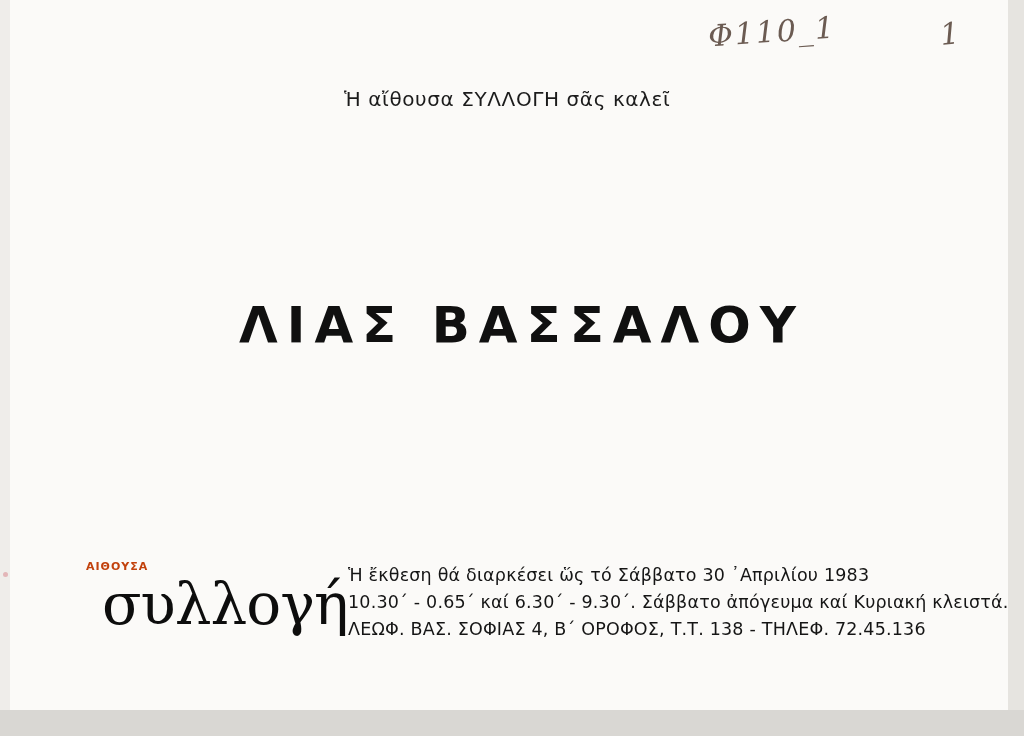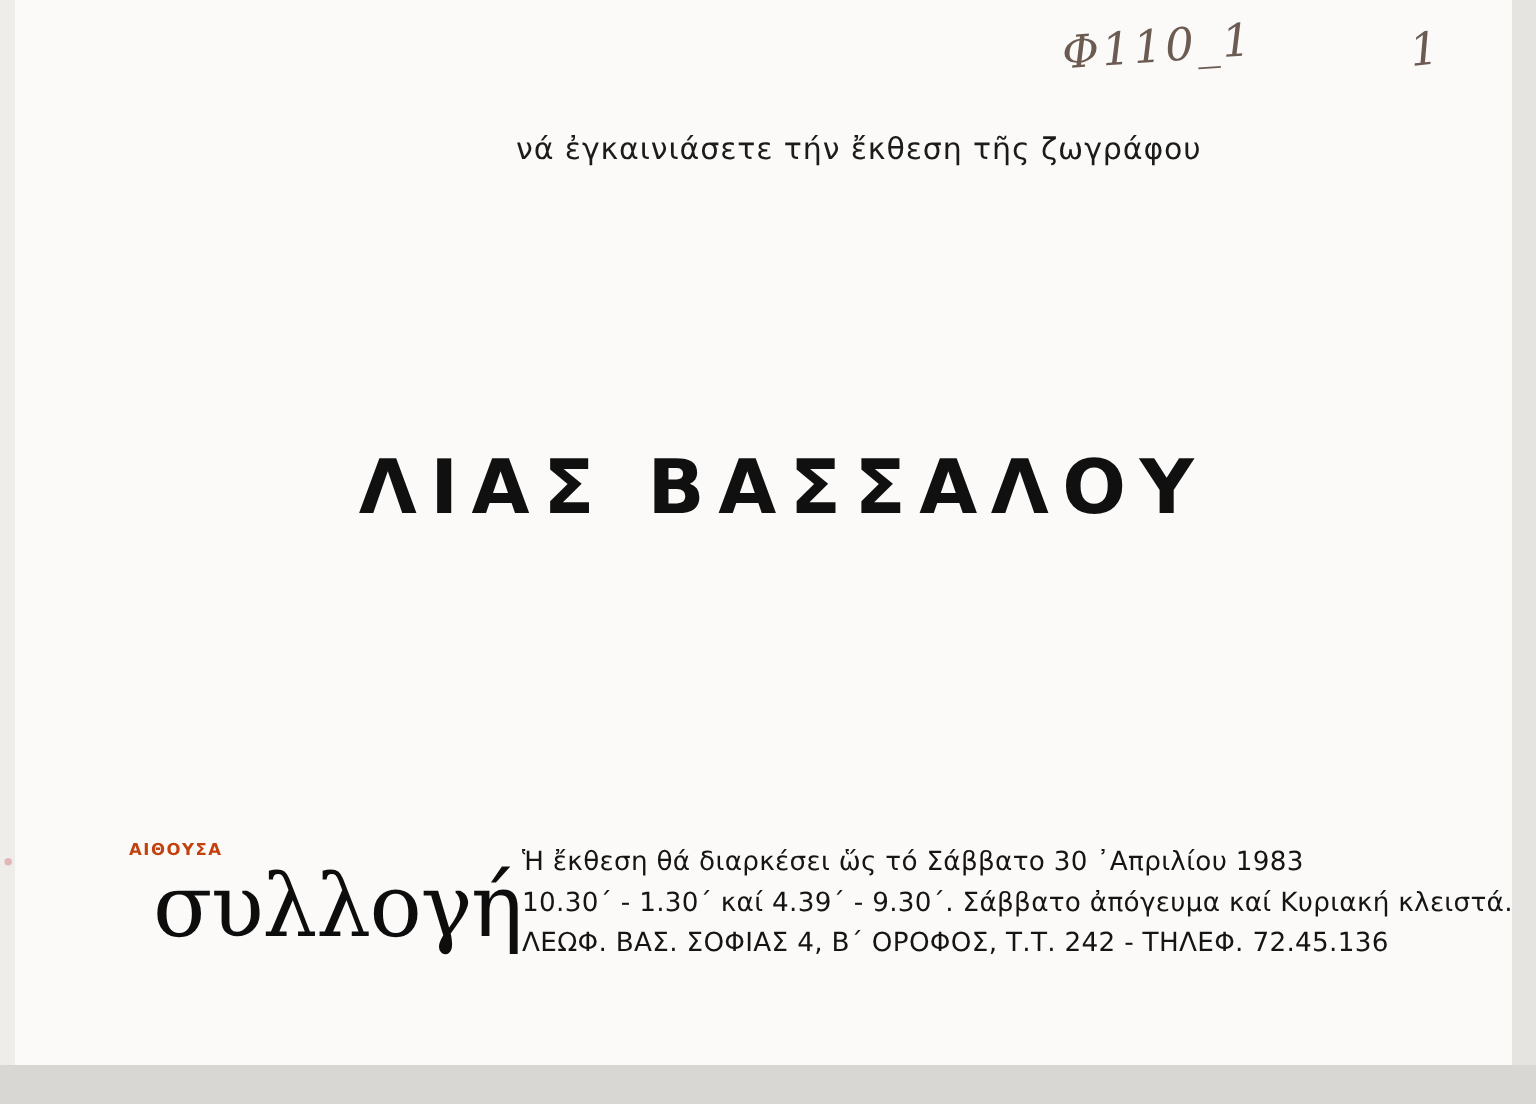--- a/index.html
+++ b/index.html
@@ -179,29 +179,29 @@
   <div id="left-edge"></div>
   <div id="right-edge"></div>
   <div id="bottom-edge"></div>
   <div id="speck"></div>
 
   <div class="handwriting" id="hand-ref">Φ110_1</div>
 
   <div class="handwriting" id="hand-page">1</div>
 
   <div id="invite-block">
-    <div class="invite-line">νά ἐγκαινιάσετε τήν ἔκθεση τῆς ζωγράφου</div>
+    <div class="invite-line">Ἡ αἴθουσα ΣΥΛΛΟΓΗ σᾶς καλεῖ</div>
   </div>
 
   <div id="artist-name">ΛΙΑΣ ΒΑΣΣΑΛΟΥ</div>
 
   <div id="logo">
     <div id="logo-small">ΑΙΘΟΥΣΑ</div>
     <div id="logo-main">συλλογή</div>
   </div>
 
   <div id="footer-block">
     <div class="footer-line">Ἡ ἔκθεση θά διαρκέσει ὥς τό Σάββατο 30 ᾽Απριλίου 1983</div>
-    <div class="footer-line">10.30΄ - 1.30΄ καί 4.39΄ - 9.30΄. Σάββατο ἀπόγευμα καί Κυριακή κλειστά.</div>
-    <div class="footer-line">ΛΕΩΦ. ΒΑΣ. ΣΟΦΙΑΣ 4, Β΄ ΟΡΟΦΟΣ, Τ.Τ. 242 - ΤΗΛΕΦ. 72.45.136</div>
+    <div class="footer-line">10.30΄ - 0.65΄ καί 6.30΄ - 9.30΄. Σάββατο ἀπόγευμα καί Κυριακή κλειστά.</div>
+    <div class="footer-line">ΛΕΩΦ. ΒΑΣ. ΣΟΦΙΑΣ 4, Β΄ ΟΡΟΦΟΣ, Τ.Τ. 138 - ΤΗΛΕΦ. 72.45.136</div>
   </div>
 
 </div>
 
 </body></html>

